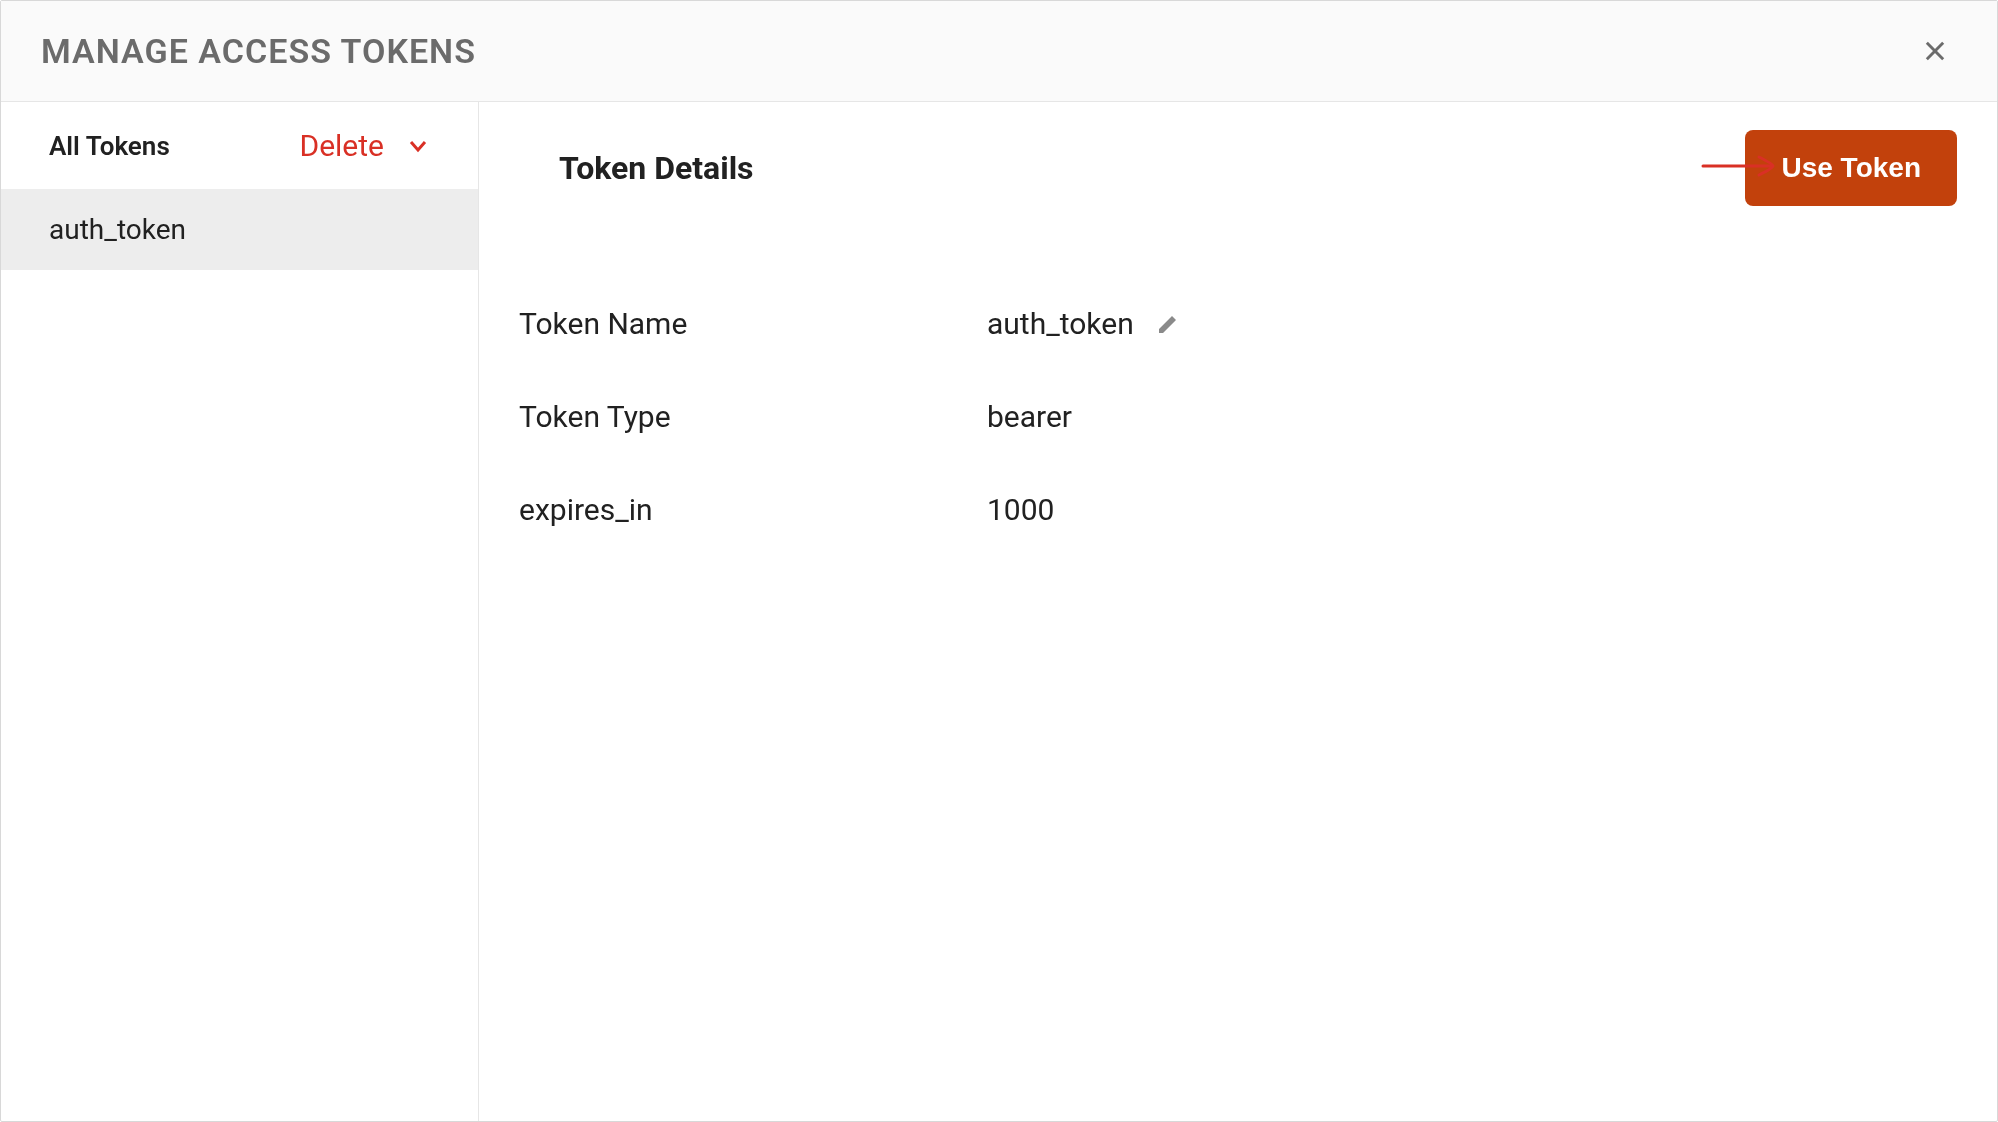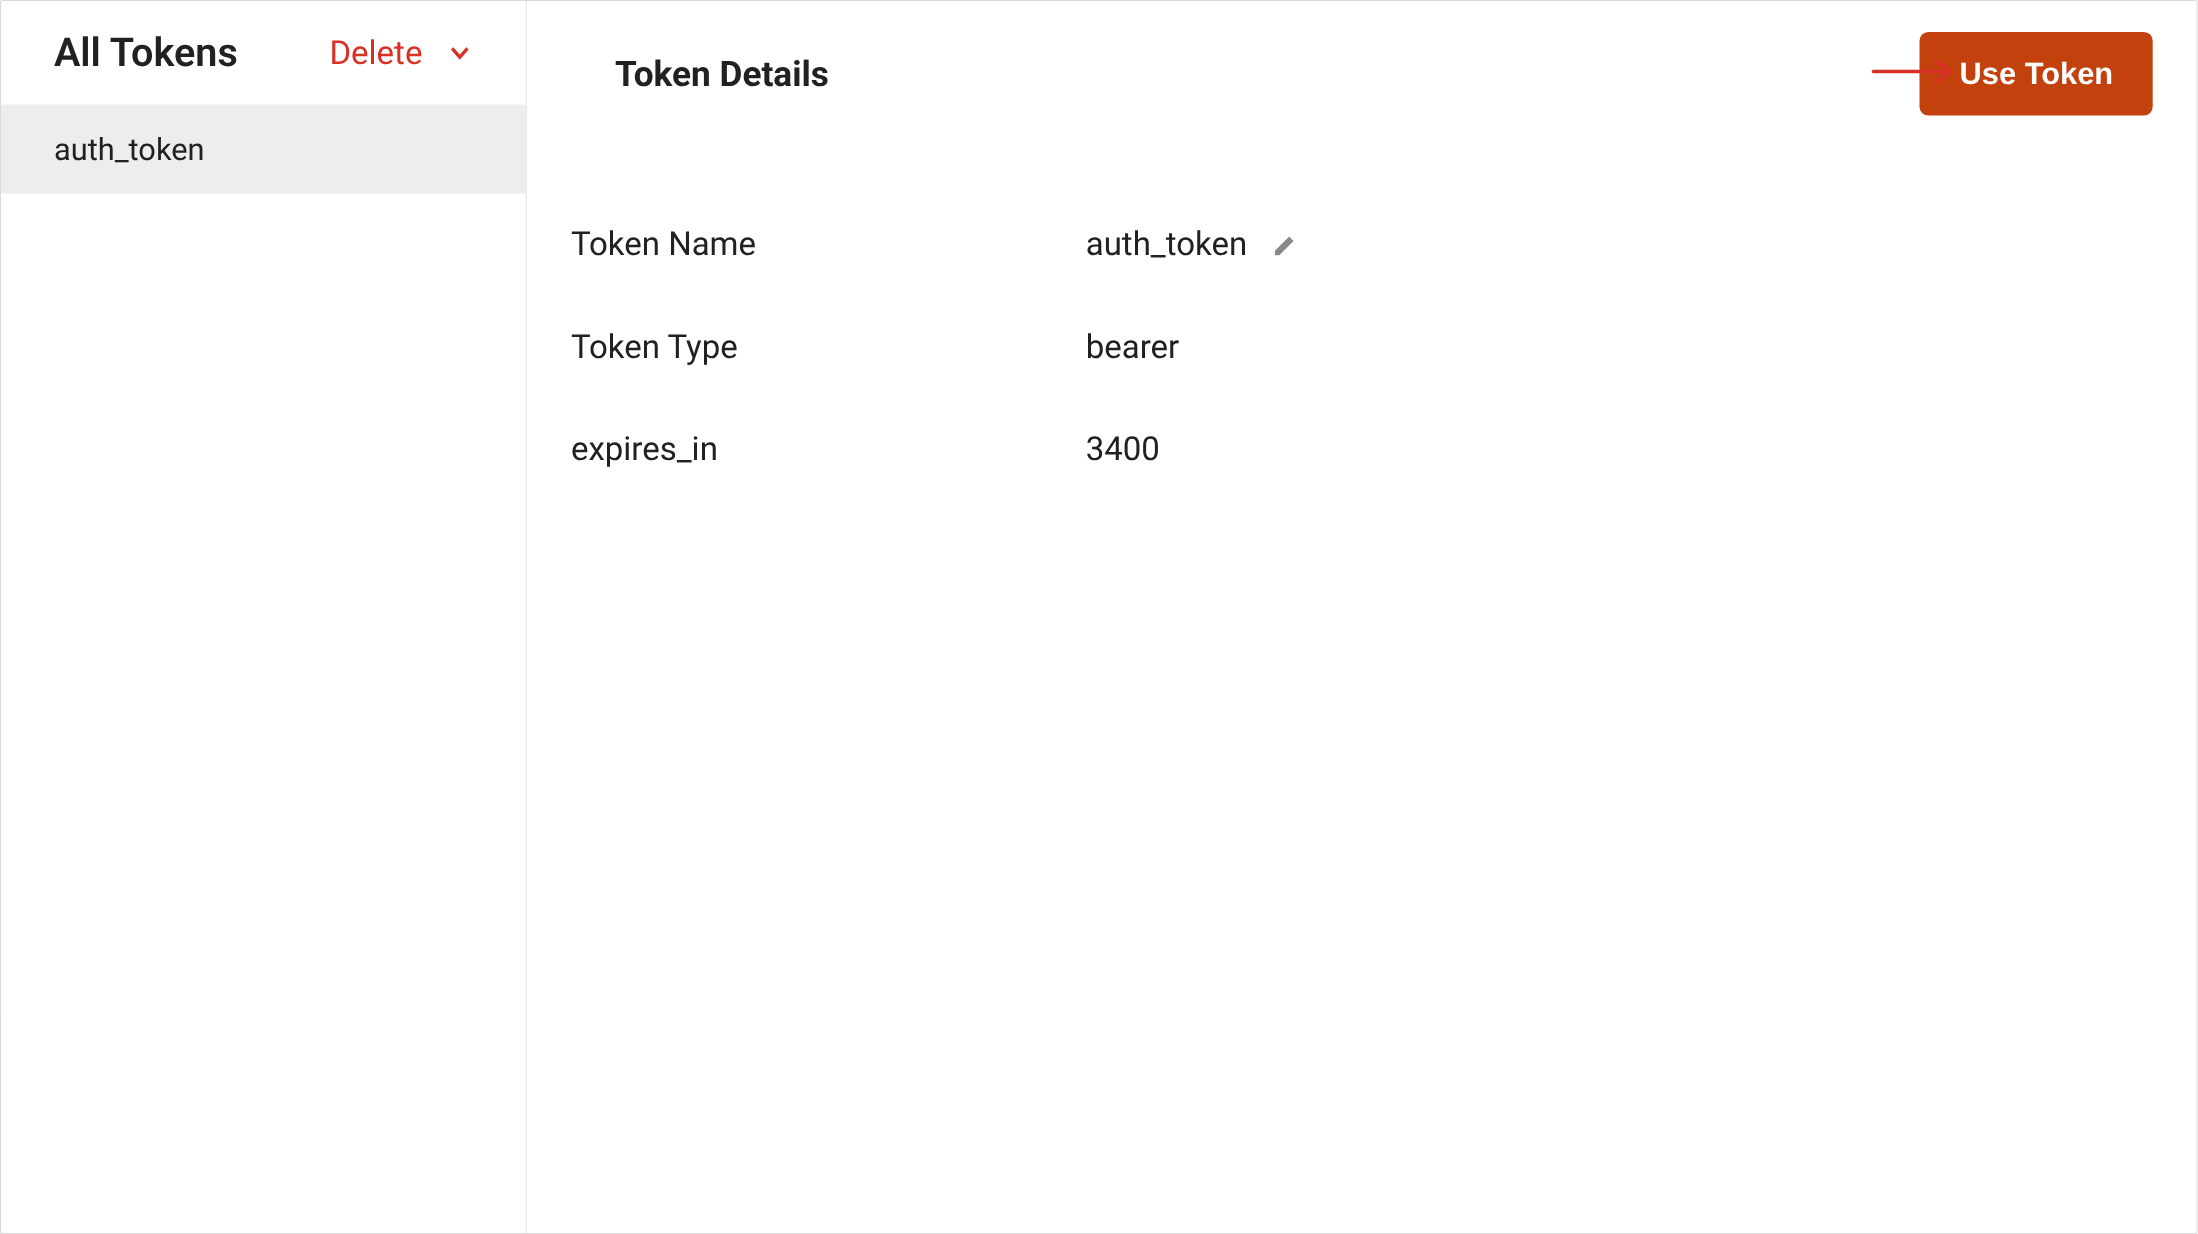--- a/index.html
+++ b/index.html
@@ -63,21 +63,21 @@
       display: flex;
       flex-direction: column;
     }
     .sidebar-header {
       display: flex;
       align-items: center;
       justify-content: space-between;
       padding: 26px 48px 26px 48px;
     }
     .all-tokens {
-      font-size: 36px;
+      font-size: 26px;
       font-weight: 600;
       color: #212121;
     }
     .delete-dropdown {
       display: flex;
       align-items: center;
       gap: 22px;
       cursor: pointer;
     }
     .delete-label {
@@ -165,20 +165,28 @@
       height: 24px;
       fill: #8a8a8a;
       cursor: pointer;
     }
   </style>
 </head>
 <body>
 
 <div class="modal">
 
+  <div class="modal-header">
+    <div class="modal-title">MANAGE ACCESS TOKENS</div>
+    <button class="close-btn">
+      <svg viewBox="0 0 24 24" fill="none">
+        <path d="M5 5 L19 19 M19 5 L5 19"></path>
+      </svg>
+    </button>
+  </div>
 
   <div class="modal-body">
 
     <div class="sidebar">
       <div class="sidebar-header">
         <div class="all-tokens">All Tokens</div>
         <div class="delete-dropdown">
           <span class="delete-label">Delete</span>
           <svg class="chevron-down" viewBox="0 0 24 24">
             <path d="M5 8 L12 16 L19 8"></path>
@@ -219,21 +227,21 @@
         <div class="detail-row">
           <div class="detail-label">Token Type</div>
           <div class="detail-value">
             <span>bearer</span>
           </div>
         </div>
 
         <div class="detail-row">
           <div class="detail-label">expires_in</div>
           <div class="detail-value">
-            <span>3400</span>
+            <span>1000</span>
           </div>
         </div>
 
       </div>
 
     </div>
 
   </div>
 
 </div>

